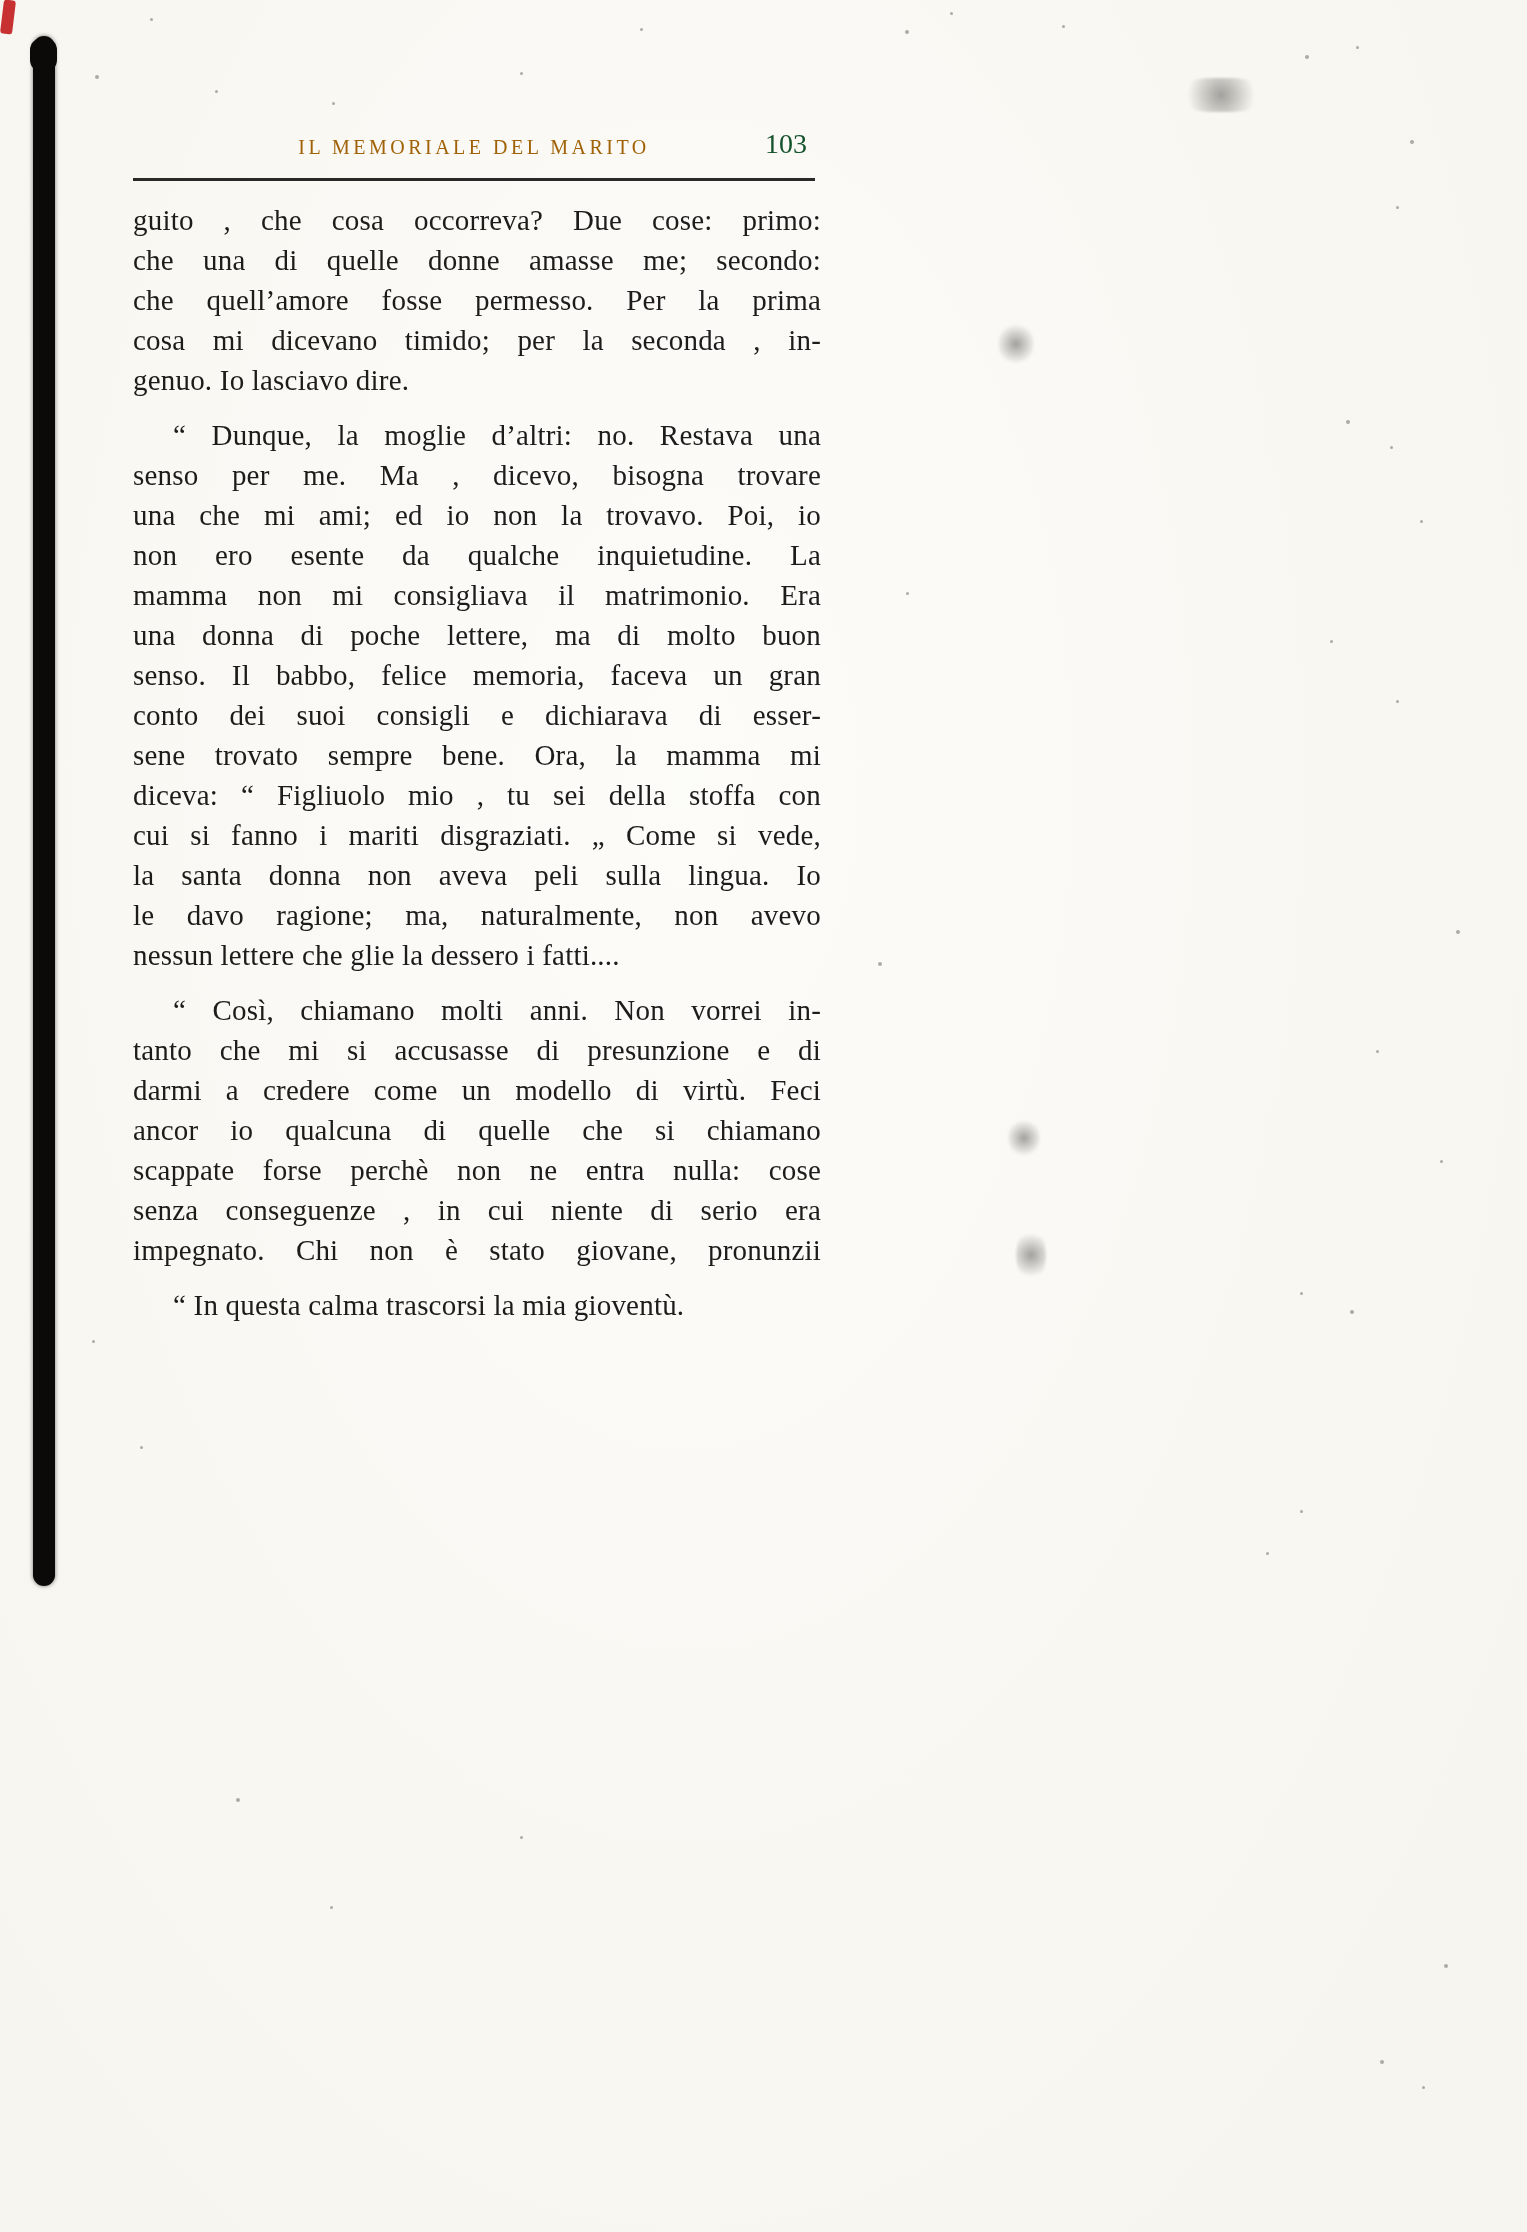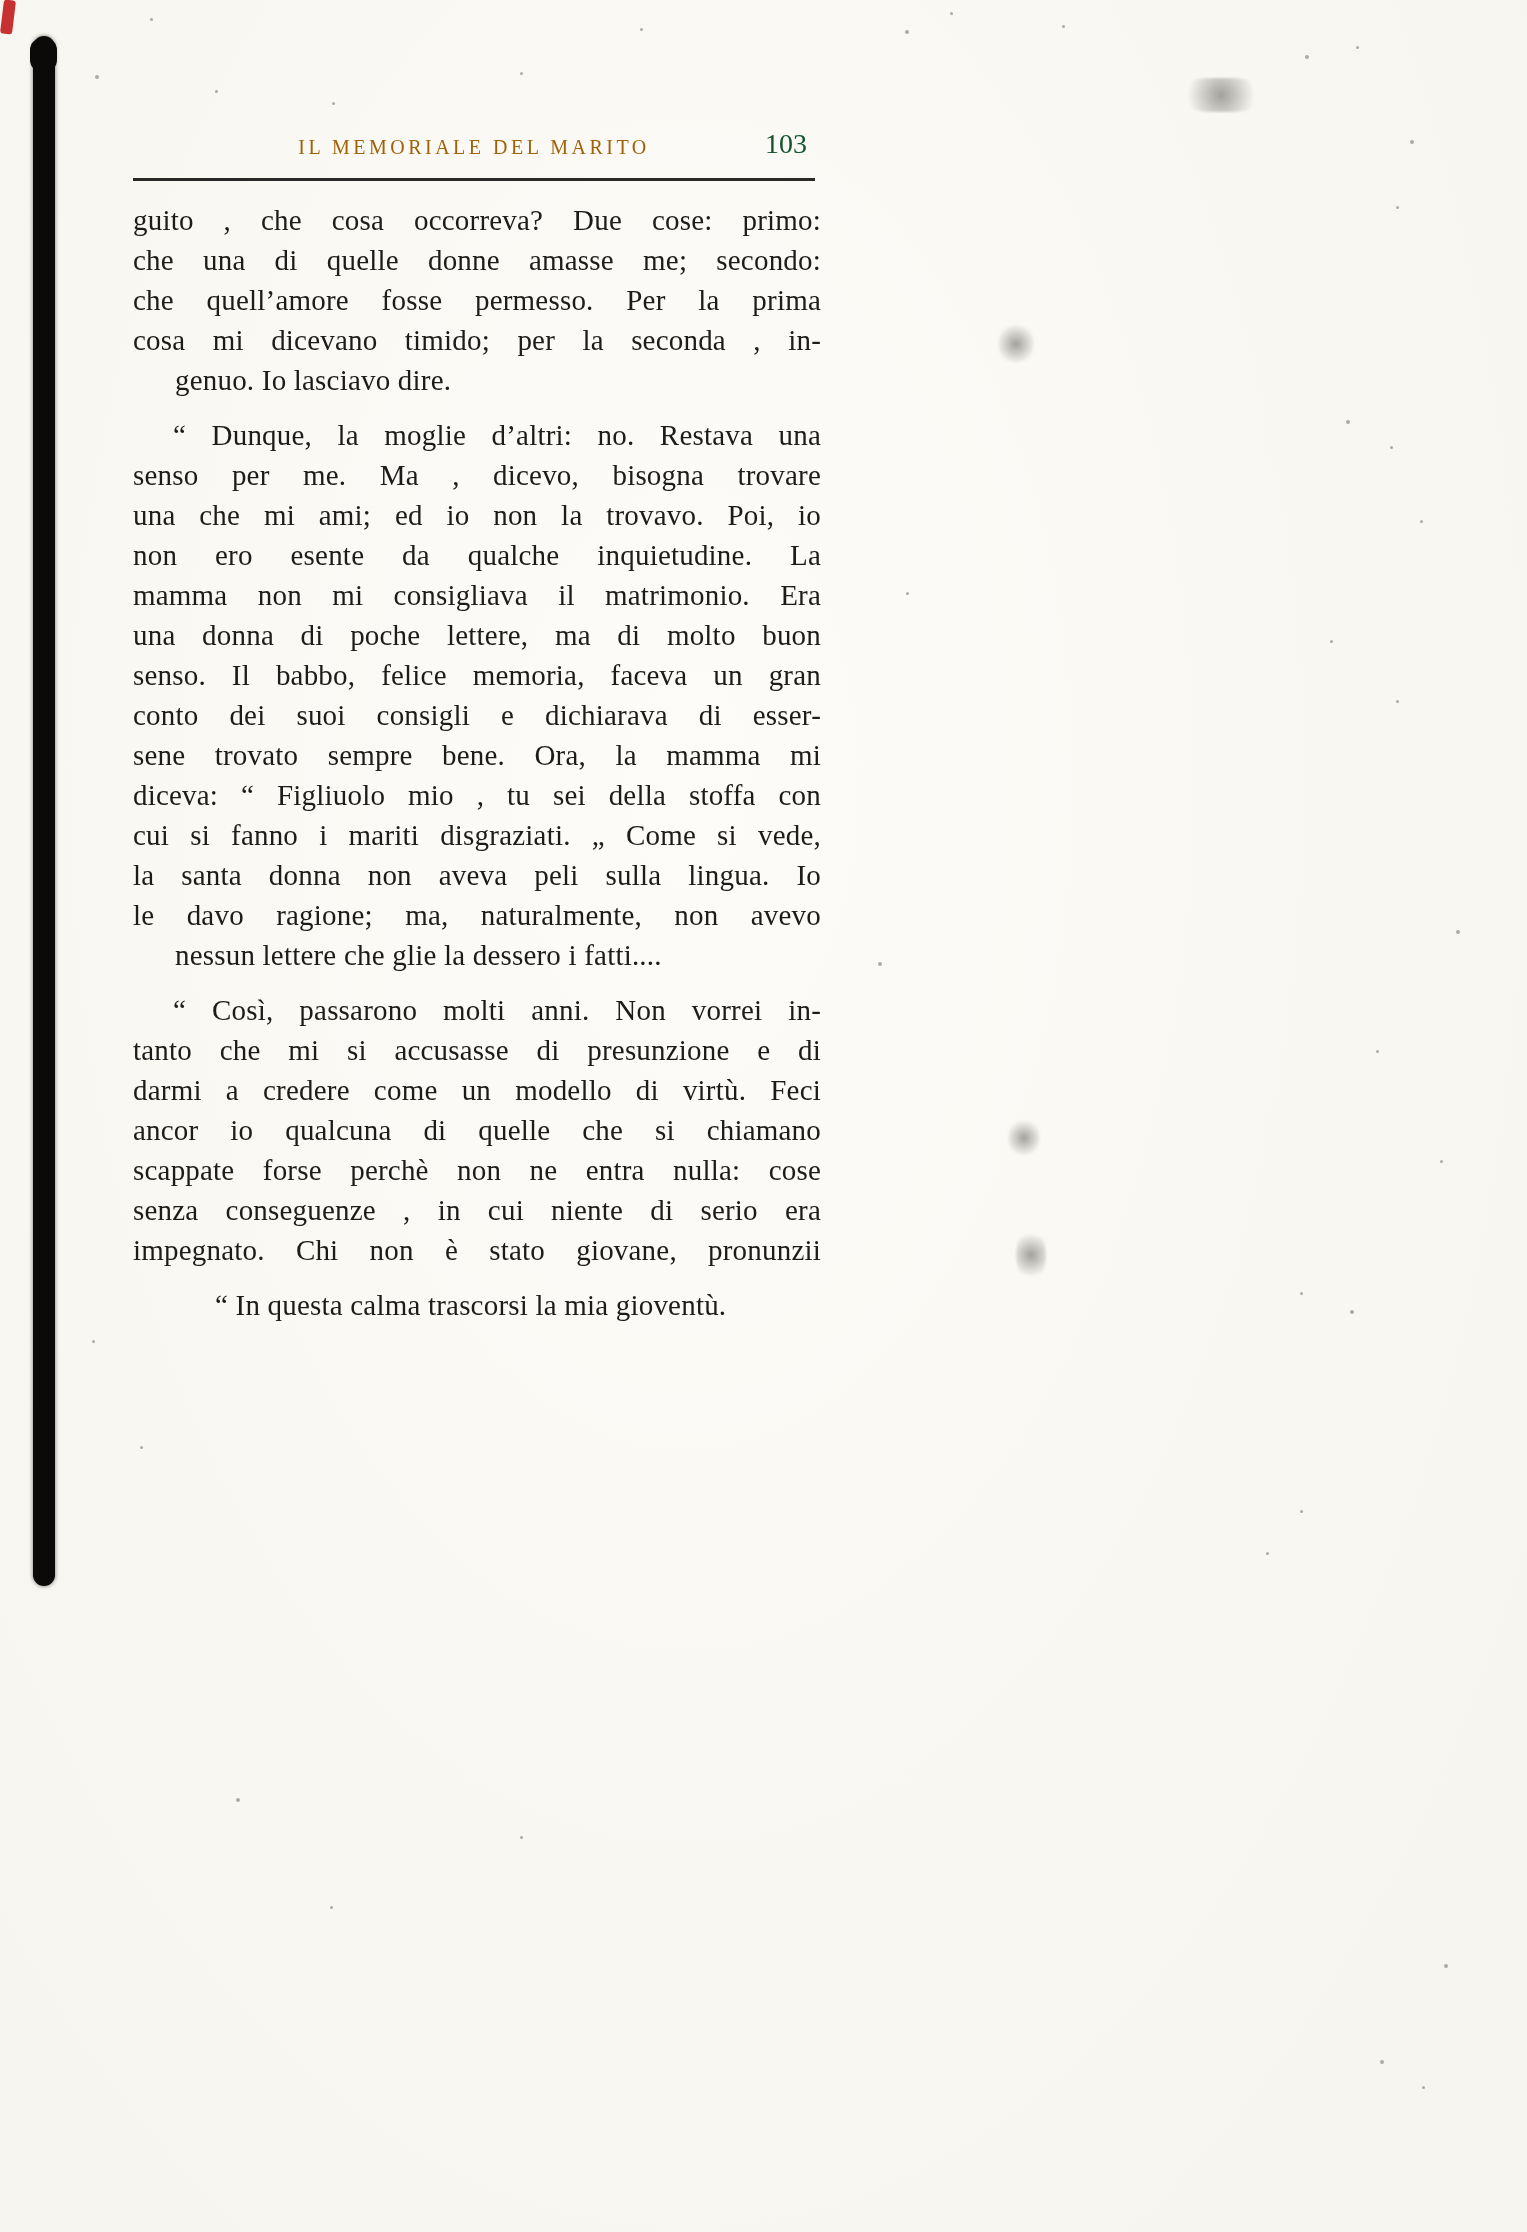--- a/index.html
+++ b/index.html
@@ -94,21 +94,20 @@
   .paragraph + .paragraph {
     margin-top: 15px;
   }
   .line {
     text-align: justify;
     text-align-last: justify;
   }
   .line.last {
     text-align: justify;
     text-align-last: left;
-    margin-left: 42px;
   }
   .paragraph.indented .line.first {
     padding-left: 40px;
   }
 
   
   .artifact {
     position: absolute;
     pointer-events: none;
   }
@@ -159,21 +158,21 @@
       <div class="line">senso. Il babbo, felice memoria, faceva un gran</div>
       <div class="line">conto dei suoi consigli e dichiarava di esser-</div>
       <div class="line">sene trovato sempre bene. Ora, la mamma mi</div>
       <div class="line">diceva: “ Figliuolo mio , tu sei della stoffa con</div>
       <div class="line">cui si fanno i mariti disgraziati. „ Come si vede,</div>
       <div class="line">la santa donna non aveva peli sulla lingua. Io</div>
       <div class="line">le davo ragione; ma, naturalmente, non avevo</div>
       <div class="line last">nessun lettere che glie la dessero i fatti....</div>
     </div>
     <div class="paragraph indented">
-      <div class="line first">“ Così, passarono molti anni. Non vorrei in-</div>
+      <div class="line first">“ Così, chiamano molti anni. Non vorrei in-</div>
       <div class="line">tanto che mi si accusasse di presunzione e di</div>
       <div class="line">darmi a credere come un modello di virtù. Feci</div>
       <div class="line">ancor io qualcuna di quelle che si chiamano</div>
       <div class="line">scappate forse perchè non ne entra nulla: cose</div>
       <div class="line">senza conseguenze , in cui niente di serio era</div>
       <div class="line">impegnato. Chi non è stato giovane, pronunzii</div>
     </div>
     <div class="paragraph indented">
       <div class="line first last">“ In questa calma trascorsi la mia gioventù.</div>
     </div>

